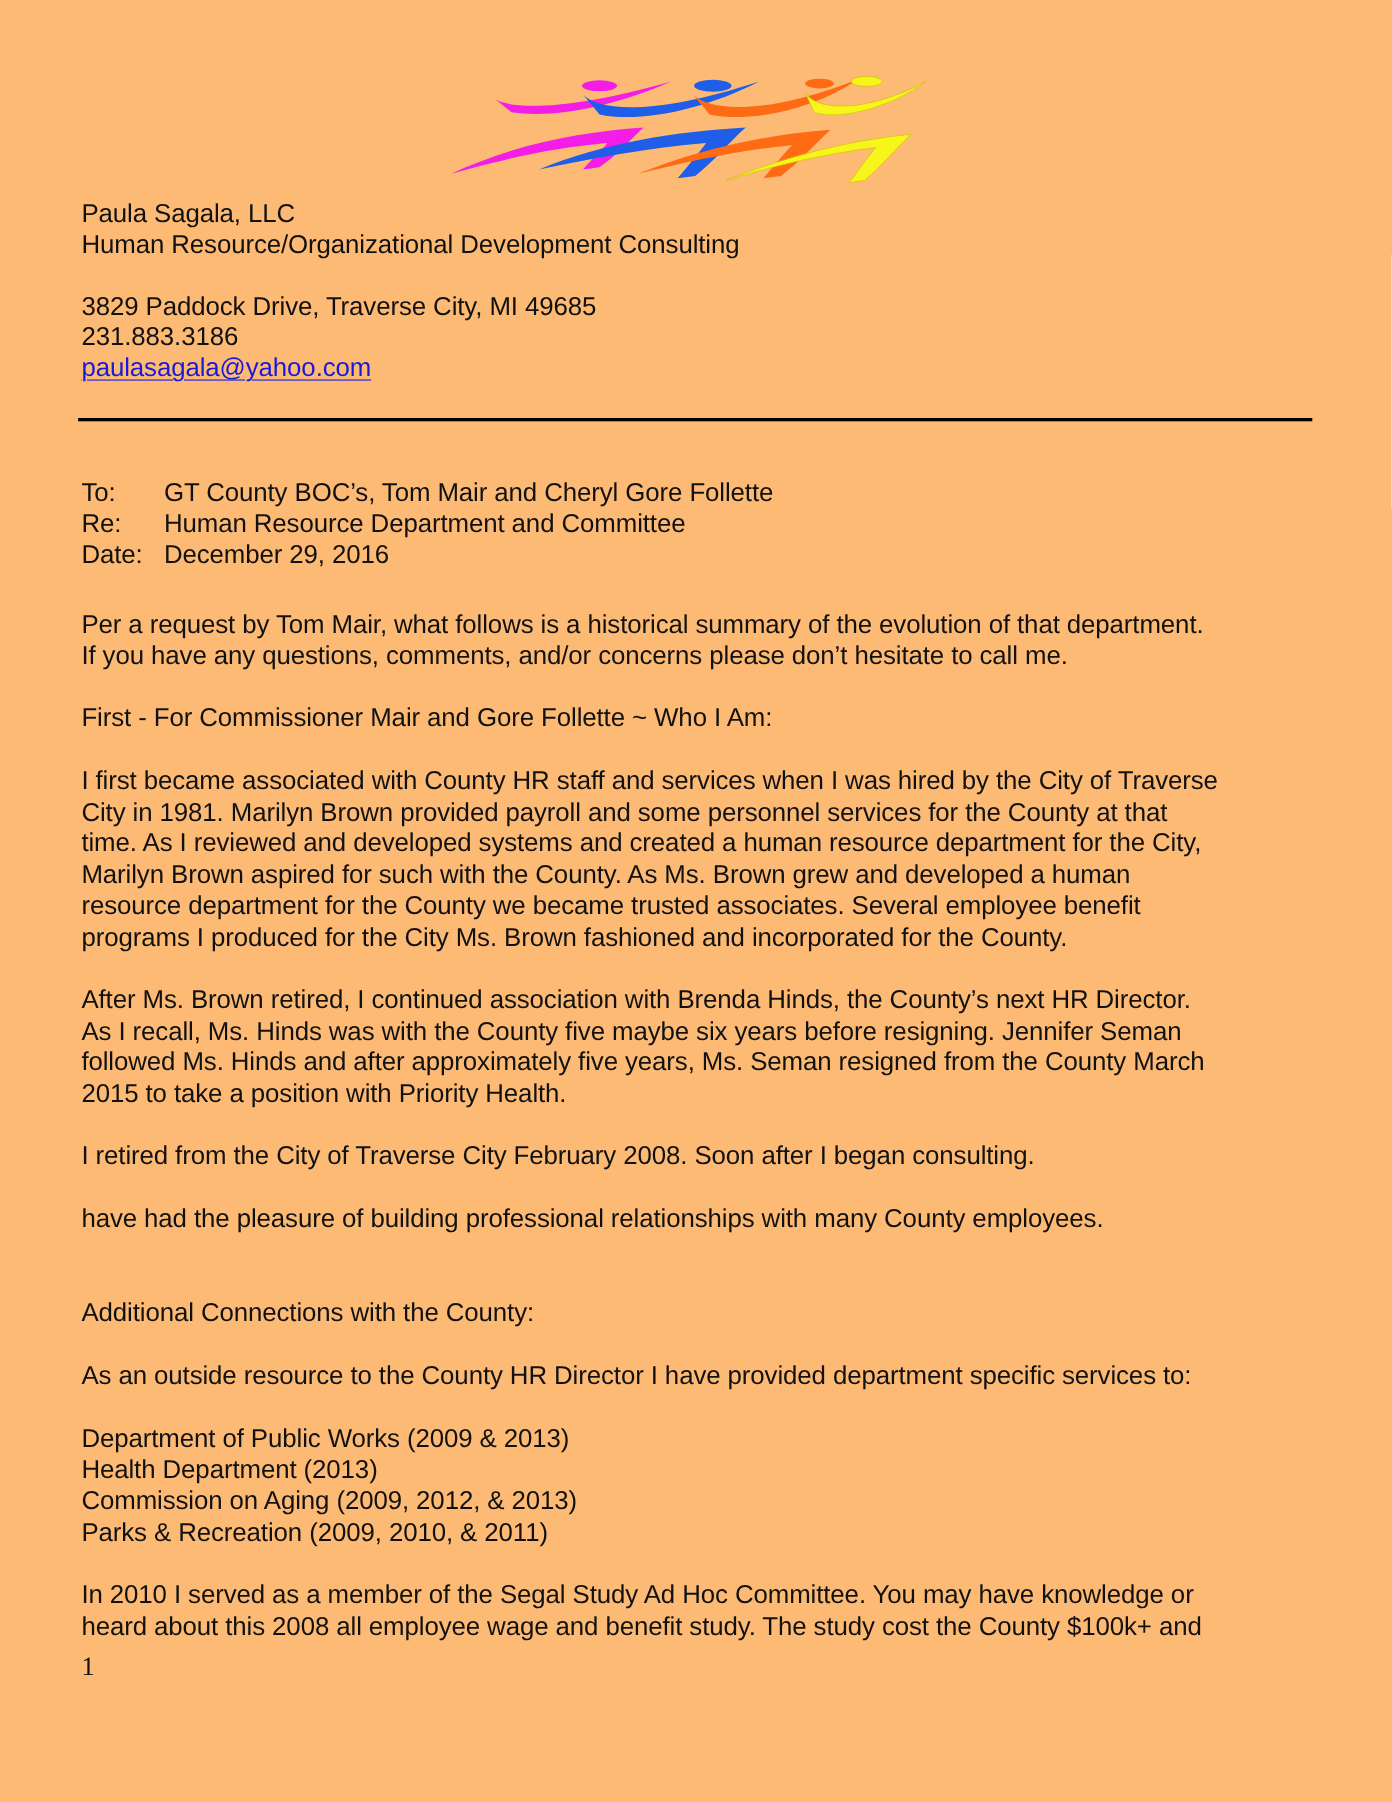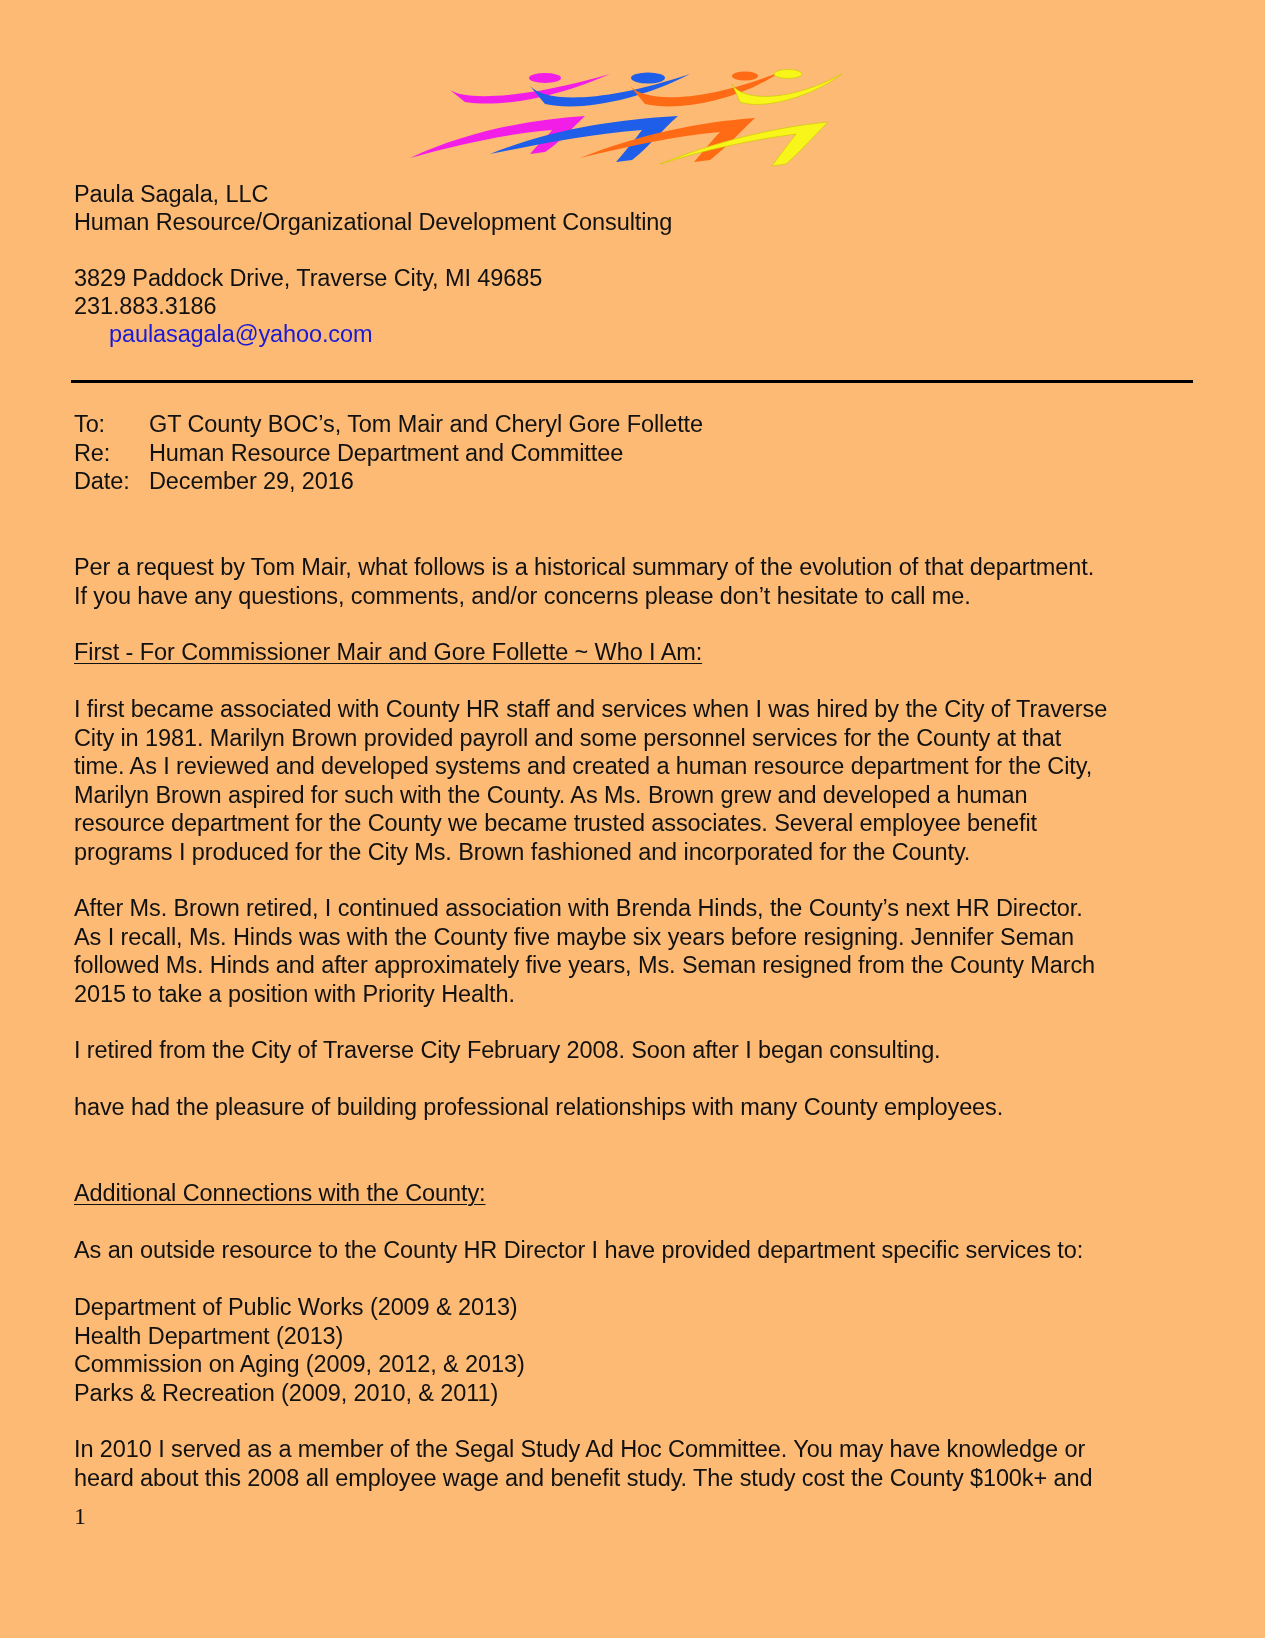--- a/index.html
+++ b/index.html
@@ -32,45 +32,45 @@
     .text {
       position: absolute;
       left: 74px;
       font-size: 23.5px;
       line-height: 28.6px;
       white-space: nowrap;
       letter-spacing: -0.1px;
     }
     .link {
       color: #1a1ad6;
+      text-decoration: underline;
       text-decoration-thickness: 1px;
       text-underline-offset: 3px;
       cursor: pointer;
-      margin-left: 35px;
     }
     .underline {
-      text-decoration: underline;
       text-decoration-thickness: 1px;
       text-underline-offset: 3px;
     }
     .divider {
       position: absolute;
       left: 71px;
       top: 380px;
       width: 1122px;
       height: 3px;
       background: #000000;
     }
     .memo-row {
       display: block;
       height: 28.6px;
     }
     .memo-label {
       display: inline-block;
       width: 75px;
+      margin-top: 23px;
     }
     .para {
       white-space: normal;
       width: 1130px;
     }
     .para-line {
       display: block;
       white-space: nowrap;
     }
     .page-number {

